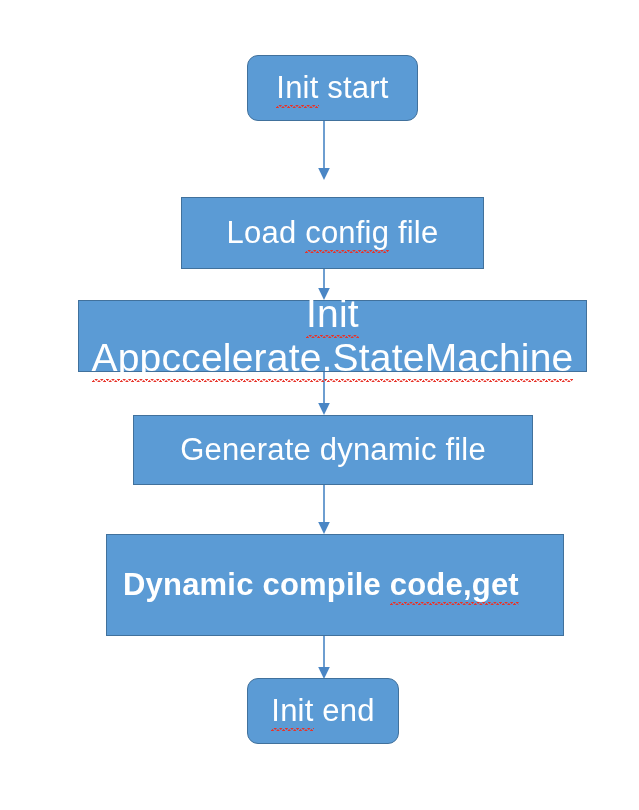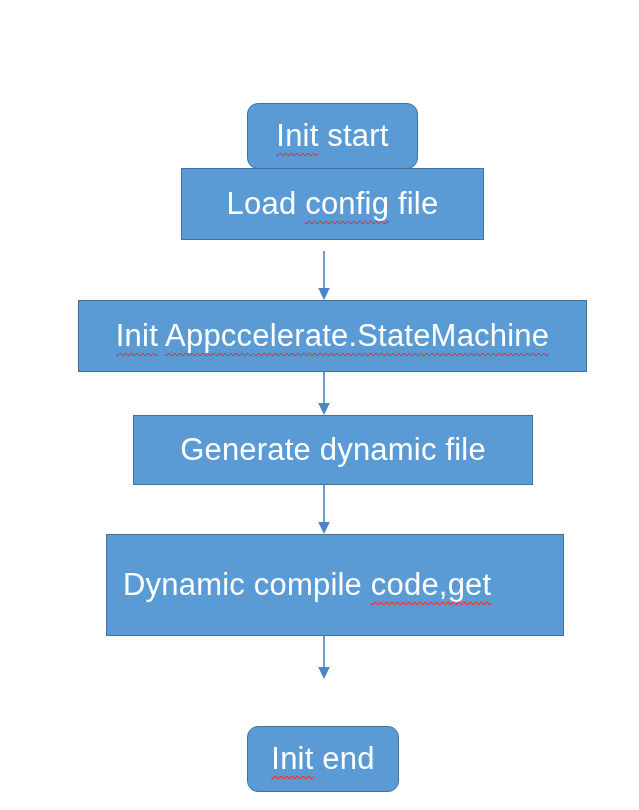--- a/index.html
+++ b/index.html
@@ -34,21 +34,20 @@
     justify-content: center;
     text-align: center;
     line-height: 1.12;
     letter-spacing: 0.2px;
     font-weight: 400;
     -webkit-font-smoothing: antialiased;
   }
 
   .node.rounded {
     border-radius: 11px;
-    margin-top: 48px;
   }
 
   .node .label {
     display: inline-block;
     white-space: pre-line;
   }
 
   
   .sp {
     position: relative;
@@ -61,28 +60,28 @@
     background-position: left bottom 0px;
     padding-bottom: 3px;
   }
 
   .arrow {
     position: absolute;
   }
 
   
   #node-0 { left: 247px; top: 55px;  width: 171px; height: 66px;  font-size: 31px; }
-  #node-1 { left: 181px; top: 168px; width: 303px; height: 72px;  font-size: 31px; align-items: center; }
-  #node-2 { left: 78px;  top: 300px; width: 509px; height: 72px;  font-size: 31px; }
+  #node-1 { left: 181px; top: 197px; width: 303px; height: 72px;  font-size: 31px; align-items: center; }
+  #node-2 { left: 78px;  top: 300px; width: 509px; height: 72px;  font-size: 39px; }
   #node-3 { left: 133px; top: 415px; width: 400px; height: 70px;  font-size: 31px; }
   #node-4 { left: 106px; top: 534px; width: 458px; height: 102px; font-size: 31px;
             justify-content: flex-start; padding-left: 16px; text-align: left; }
   #node-5 { left: 247px; top: 678px; width: 152px; height: 66px;  font-size: 31px; }
 
-  #node-4 .label { text-align: center; }
+  #node-4 .label { text-align: center; font-weight: bold; }
 </style>
 </head>
 <body>
 
 <div id="flowchart">
 
   <svg class="arrow" style="left:316px; top:120px; width:16px; height:62px;" viewBox="0 0 16 62">
     <line x1="8" y1="0" x2="8" y2="50" stroke="#4A86C5" stroke-width="1.6"></line>
     <polygon points="8,60 2.2,48 13.8,48" fill="#4A86C5"></polygon>
   </svg>

